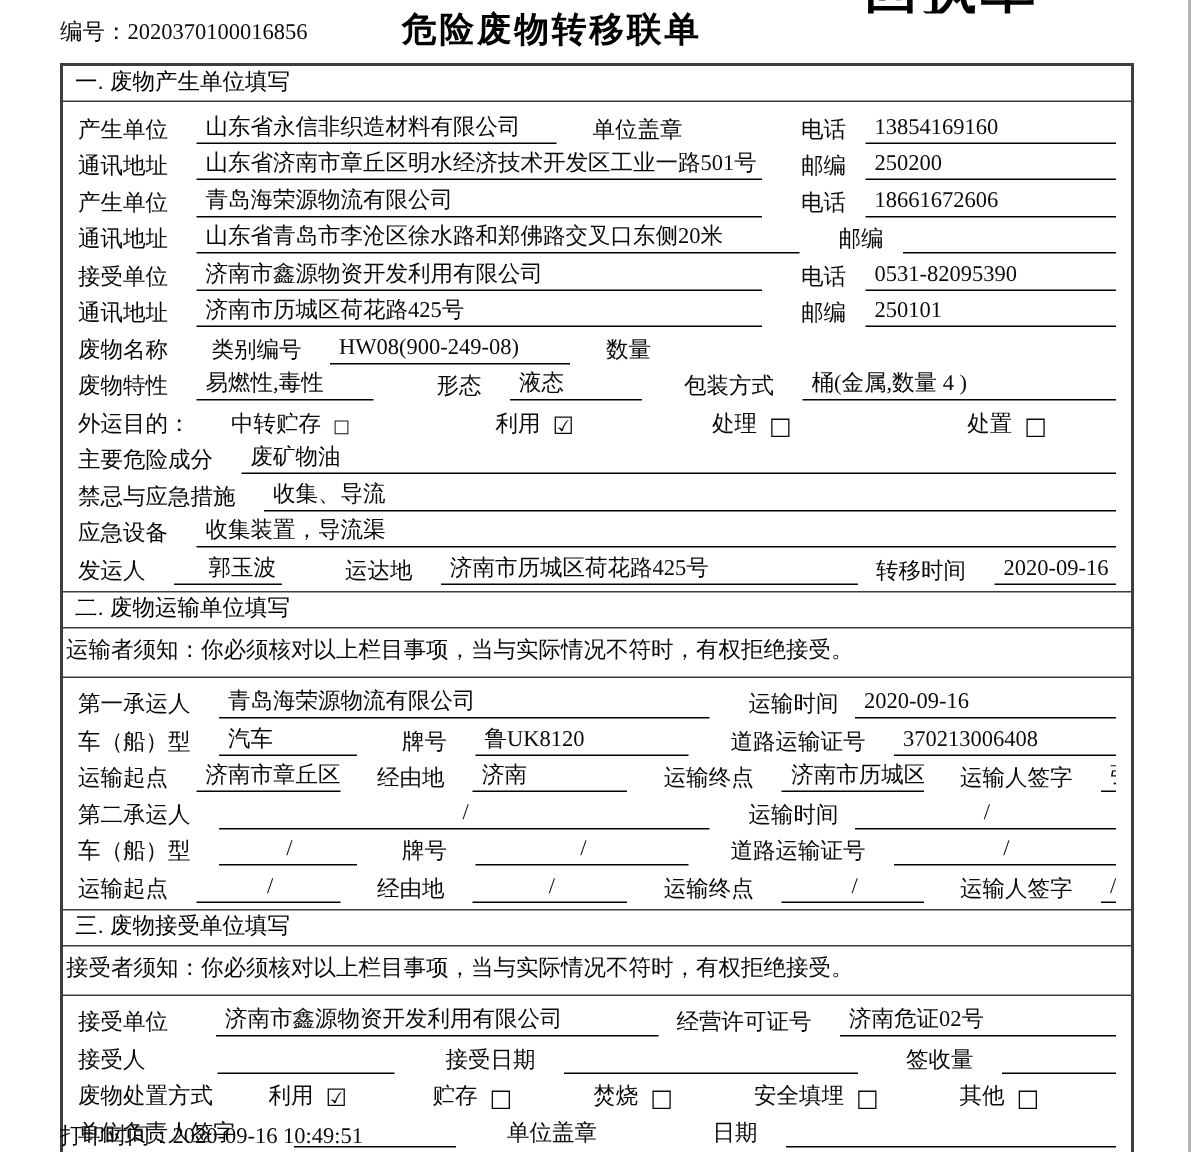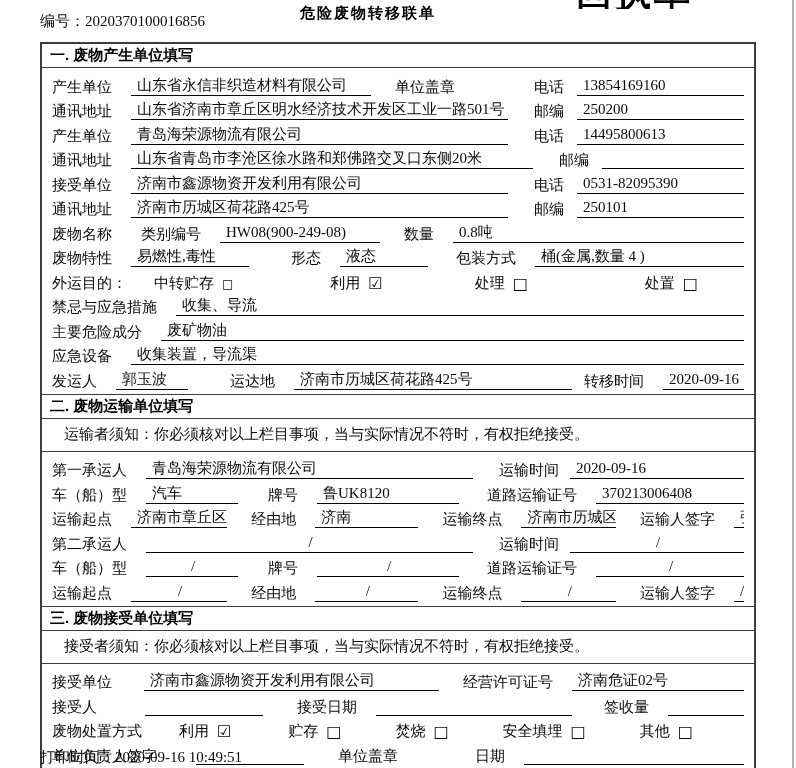--- a/index.html
+++ b/index.html
@@ -8,36 +8,36 @@
     font-family:"Liberation Serif","DejaVu Serif",serif;
     font-size:15px;position:relative;overflow:hidden;
   }
   .page{position:absolute;inset:0;}
   
   .corner-clip{position:absolute;left:576px;top:0;width:160px;height:9px;overflow:hidden;}
   .corner-clip span{position:relative;top:-30px;display:inline-block;
     font-family:"Liberation Sans","DejaVu Sans",sans-serif;font-weight:900;font-size:36px;letter-spacing:3px;color:#000;}
   .serial{position:absolute;left:40px;top:12px;font-size:15px;white-space:nowrap;}
   .doc-title{position:absolute;left:0;right:60px;top:4px;text-align:center;
-    font-family:"Liberation Sans","DejaVu Sans",sans-serif;font-weight:bold;font-size:15px;letter-spacing:2px;color:#000;}
+    font-family:"Liberation Sans","DejaVu Sans",sans-serif;font-weight:bold;font-size:23px;letter-spacing:2px;color:#000;}
   .form{position:absolute;left:40px;top:42px;width:712px;border:2px solid #3d3d3d;background:#fff;}
-  .sec-title{font-family:"Liberation Sans","DejaVu Sans",sans-serif;font-weight:bold;font-size:15px;
+  .sec-title{font-family:"Liberation Sans","DejaVu Sans",sans-serif;font-weight:normal;font-size:15px;
     padding:3px 8px 4px 8px;border-bottom:1.5px solid #3d3d3d;line-height:16px;color:#000;}
   .sec-title.mid{border-top:1.5px solid #3d3d3d;}
   .sec-body{padding:3px 10px 4px 10px;}
   .row{display:flex;align-items:flex-end;height:24.5px;white-space:nowrap;line-height:18px;gap:12px;}
   .lbl{flex-shrink:0;padding-right:7px;}
   .val{border-bottom:1px solid #000;padding:0 4px 1px 6px;overflow:hidden;min-height:18px;box-sizing:border-box;}
   .val.flex{flex:1;}
   .val.slash{text-align:center;}
   .spacer{flex:1;}
   .rcol{display:flex;width:210px;flex-shrink:0;align-items:flex-end;}
   .rcol .lbl{width:36px;}
   .rcol .val{flex:1;}
-  .notice{padding:6px 10px 8px 22px;border-bottom:1.5px solid #3d3d3d;line-height:18px;}
+  .notice{padding:6px 10px 8px 2px;border-bottom:1.5px solid #3d3d3d;line-height:18px;}
   .opt{display:inline-flex;align-items:flex-end;}
   .opt .box{font-family:"DejaVu Sans",sans-serif;font-size:16px;line-height:17px;padding-left:8px;}
   .opt .box.small{font-size:12px;line-height:16px;}
   .print-line{position:absolute;left:40px;top:748px;font-size:15px;white-space:nowrap;}
   .edge-line{position:absolute;top:0;right:2px;width:2px;height:768px;background:#b4b4b4;}
 </style>
 </head>
 <body>
 
 <div class="page">
@@ -75,21 +75,21 @@
           <span class="lbl">邮编</span>
           <span class="val flex">250200</span>
         </span>
       </div>
 
       <div class="row">
         <span class="lbl">产生单位</span>
         <span class="val flex" style="margin-right:14px">青岛海荣源物流有限公司</span>
         <span class="rcol">
           <span class="lbl">电话</span>
-          <span class="val flex">14495800613</span>
+          <span class="val flex">18661672606</span>
         </span>
       </div>
 
       <div class="row">
         <span class="lbl">通讯地址</span>
         <span class="val flex" style="margin-right:14px">山东省青岛市李沧区徐水路和郑佛路交叉口东侧20米</span>
         <span class="rcol" style="width:185px">
           <span class="lbl">邮编</span>
           <span class="val flex"></span>
         </span>
@@ -111,21 +111,20 @@
           <span class="lbl">邮编</span>
           <span class="val flex">250101</span>
         </span>
       </div>
 
       <div class="row">
         <span class="lbl">废物名称</span>
         <span class="lbl" style="margin-left:10px">类别编号</span>
         <span class="val" style="width:160px">HW08(900-249-08)</span>
         <span class="lbl" style="margin-left:12px">数量</span>
-        <span class="val flex">0.8吨</span>
       </div>
 
       <div class="row">
         <span class="lbl">废物特性</span>
         <span class="val" style="width:118px">易燃性,毒性</span>
         <span class="lbl" style="margin-left:30px">形态</span>
         <span class="val" style="width:88px">液态</span>
         <span class="lbl" style="margin-left:16px">包装方式</span>
         <span class="val flex">桶(金属,数量 4 )</span>
       </div>
@@ -144,37 +143,37 @@
           <span>处理</span>
           <span class="box">□</span>
         </span>
         <span class="opt" style="margin-left:105px">
           <span>处置</span>
           <span class="box">□</span>
         </span>
       </div>
 
       <div class="row">
+        <span class="lbl">主要危险成分</span>
+        <span class="val flex">废矿物油</span>
+      </div>
+
+      <div class="row">
         <span class="lbl">禁忌与应急措施</span>
         <span class="val flex">收集、导流</span>
       </div>
 
       <div class="row">
-        <span class="lbl">主要危险成分</span>
-        <span class="val flex">废矿物油</span>
-      </div>
-
-      <div class="row">
         <span class="lbl">应急设备</span>
         <span class="val flex">收集装置，导流渠</span>
       </div>
 
       <div class="row">
         <span class="lbl">发运人</span>
-        <span class="val" style="width:72px;text-align:left">郭玉波</span>
+        <span class="val" style="width:72px;text-align:right">郭玉波</span>
         <span class="lbl" style="margin-left:30px">运达地</span>
         <span class="val" style="width:278px">济南市历城区荷花路425号</span>
         <span class="lbl" style="">转移时间</span>
         <span class="val flex">2020-09-16</span>
       </div>
 
     </div>
 
     <div class="sec-title mid">二. 废物运输单位填写</div>
     <div class="notice">运输者须知：你必须核对以上栏目事项，当与实际情况不符时，有权拒绝接受。</div>
@@ -240,21 +239,21 @@
 
     </div>
 
     <div class="sec-title mid">三. 废物接受单位填写</div>
     <div class="notice">接受者须知：你必须核对以上栏目事项，当与实际情况不符时，有权拒绝接受。</div>
     <div class="sec-body">
 
       <div class="row">
         <span class="lbl" style="padding-right:20px">接受单位</span>
         <span class="val" style="width:295px">济南市鑫源物资开发利用有限公司</span>
-        <span class="lbl" style="margin-left:12px">经营许可证号</span>
+        <span class="lbl" style="margin-left:0">经营许可证号</span>
         <span class="val flex">济南危证02号</span>
       </div>
 
       <div class="row">
         <span class="lbl" style="padding-right:36px">接受人</span>
         <span class="val" style="width:118px"></span>
         <span class="lbl" style="margin-left:22px">接受日期</span>
         <span class="val" style="width:196px"></span>
         <span class="lbl" style="margin-left:20px">签收量</span>
         <span class="val flex"></span>

